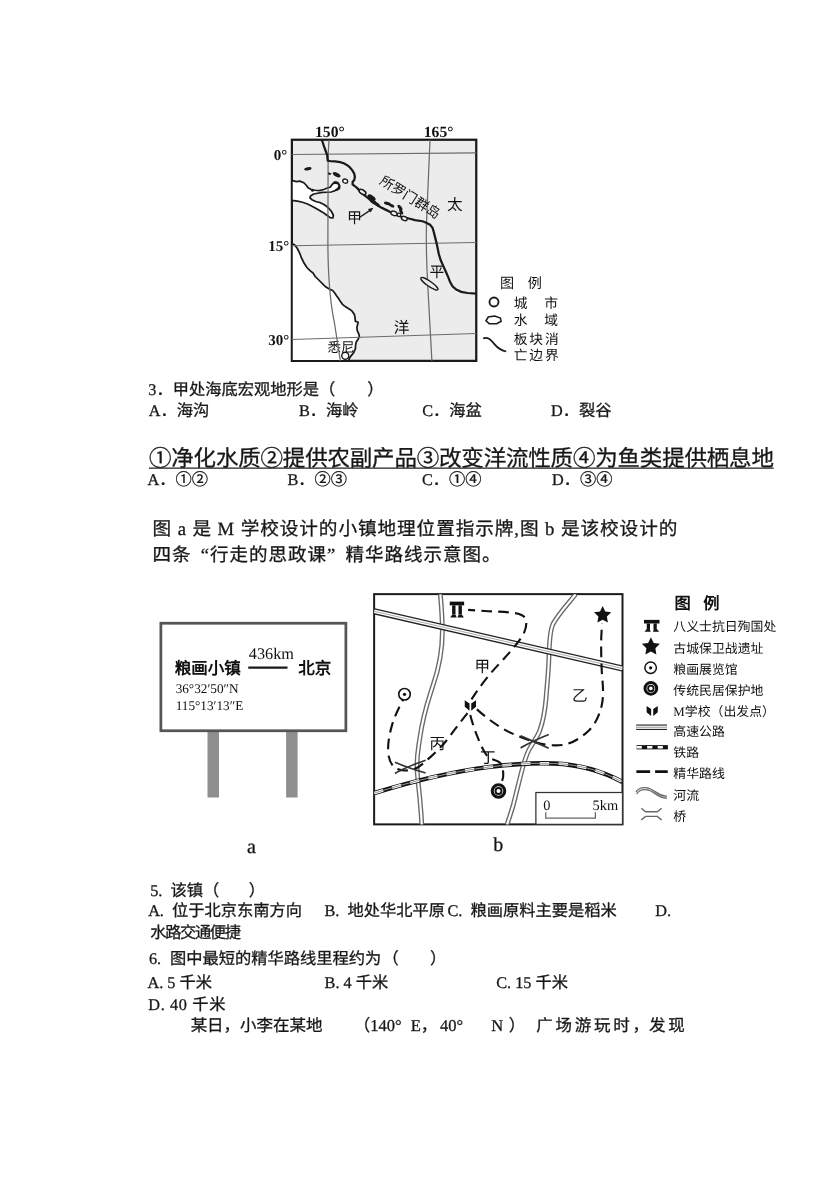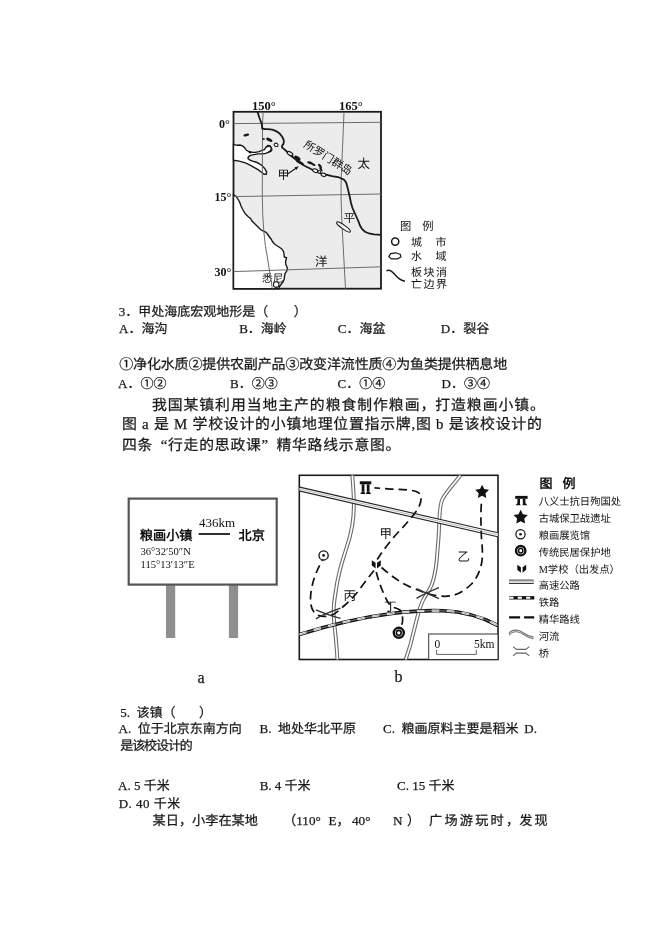--- a/index.html
+++ b/index.html
@@ -1,19 +1,19 @@
 <!DOCTYPE html>
 <html lang="zh-CN"><head>
 <meta charset="utf-8">
 <style>
 html,body{margin:0;padding:0;background:#fff;}
 #page{position:relative;width:665px;height:945px;background:rgba(255,255,255,0.99);overflow:hidden;transform:translateZ(0);
   font-family:"Liberation Serif",serif;color:#161616;}
 .ln{position:absolute;line-height:1;white-space:nowrap;font-size:13px;-webkit-text-stroke:0.25px #222;}
-.it{font-size:14px;letter-spacing:-0.15px;}
+.it{font-size:18px;letter-spacing:-0.15px;text-decoration:underline;}
 .p1{font-size:14.8px;letter-spacing:1.0px;}
 .fw{display:inline-block;width:14.8px;}
 .fw3{display:inline-block;width:14.8px;}
 .fw3o{display:inline-block;width:14.8px;text-align:right;}
 .p2{font-size:14.9px;letter-spacing:0.75px;}
 .p3{font-size:14.8px;letter-spacing:0.8px;}
 .last{font-size:13.2px;}
 .fwl{display:inline-block;width:13.2px;}
 .op{position:absolute;white-space:nowrap;}
 
@@ -163,21 +163,20 @@
 
 <div class="ln it" style="left:119.2px;top:357.9px">①净化水质②提供农副产品③改变洋流性质④为鱼类提供栖息地</div>
 
 <div class="ln" style="left:0;top:377.1px">
       <span class="op" style="left:118px">A．①②</span>
       <span class="op" style="left:230px">B．②③</span>
       <span class="op" style="left:337.6px">C．①④</span>
       <span class="op" style="left:441.6px">D．③④</span>
     </div>
 
-<div class="ln p1" style="left:151.9px;top:397.9px">我国某镇利用当地主产的粮食制作粮画<span class="fw">，</span>打造粮画小镇<span class="fw">。</span></div>
 
 <div class="ln p2" style="left:122px;top:416.8px">图 a 是 M 学校设计的小镇地理位置指示牌,图 b 是该校设计的</div>
 
 <div class="ln p3" style="left:122px;top:438.2px">四条<span class="fw3o">“</span>行走的思政课<span class="fw3">”</span>精华路线示意图<span class="fw3">。</span></div>
 
 <svg id="figa" style="left:110px;top:490px" width="190" height="160" viewBox="110 490 190 160">
 
 <rect x="166" y="585" width="9.2" height="53" fill="#8f8f8f"></rect>
 
 <rect x="228.9" y="585" width="9.2" height="53" fill="#8f8f8f"></rect>
@@ -347,38 +346,39 @@
 </g>
 
 <text x="538.7" y="656.8" font-size="10.3">桥</text>
 </svg>
 
 <div class="ln" style="left:120.2px;top:706.1px">5.<span class="gap" style="width:6.5px"></span>该镇（<span class="gap" style="width:23.5px"></span>）</div>
 
 <div class="ln" style="left:0;top:722.1px">
       <span class="op" style="left:118.5px">A.&nbsp; 位于北京东南方向</span>
       <span class="op" style="left:259.5px">B.&nbsp; 地处华北平原</span>
-      <span class="op" style="left:383px">C.&nbsp; 粮画原料主要是稻米</span>
+      <span class="op" style="left:358px">C.&nbsp; 粮画原料主要是稻米</span>
       <span class="op" style="left:524.3px">D.</span>
     </div>
 
-<div class="ln" style="left:120.3px;top:738.7px;letter-spacing:-1.1px">是该校设计的</div>
-
+<div class="ln" style="left:120.3px;top:738.7px;letter-spacing:-1.1px">水路交通便捷</div>
+
+<div class="ln" style="left:119.2px;top:759.5px">6.<span class="gap" style="width:7px"></span>图中最短的精华路线里程约为<span class="gap" style="width:1px"></span>（<span class="gap" style="width:25px"></span>）</div>
 
 <div class="ln" style="left:0;top:778.5px">
       <span class="op" style="left:118px">A. 5 千米</span>
       <span class="op" style="left:259.7px">B. 4 千米</span>
       <span class="op" style="left:397px">C. 15 千米</span>
     </div>
 
 <div class="ln" style="left:118.7px;top:797.3px;letter-spacing:0.5px">D. 40 千米</div>
 
 <div class="ln last" style="left:0;top:814.3px">
       <span class="op" style="left:152.5px">某日<span class="fwl">，</span>小李在某地</span>
-      <span class="op" style="left:283px">（110°</span>
+      <span class="op" style="left:283px">（140°</span>
       <span class="op" style="left:328.5px">E，</span>
       <span class="op" style="left:352px">40°</span>
       <span class="op" style="left:393px">N</span>
       <span class="op" style="left:407px">）</span>
       <span class="op" style="left:429px;letter-spacing:2.2px">广场游玩时<span class="fwl">，</span>发现</span>
     </div>
 
 </div>
 
 </body></html>

